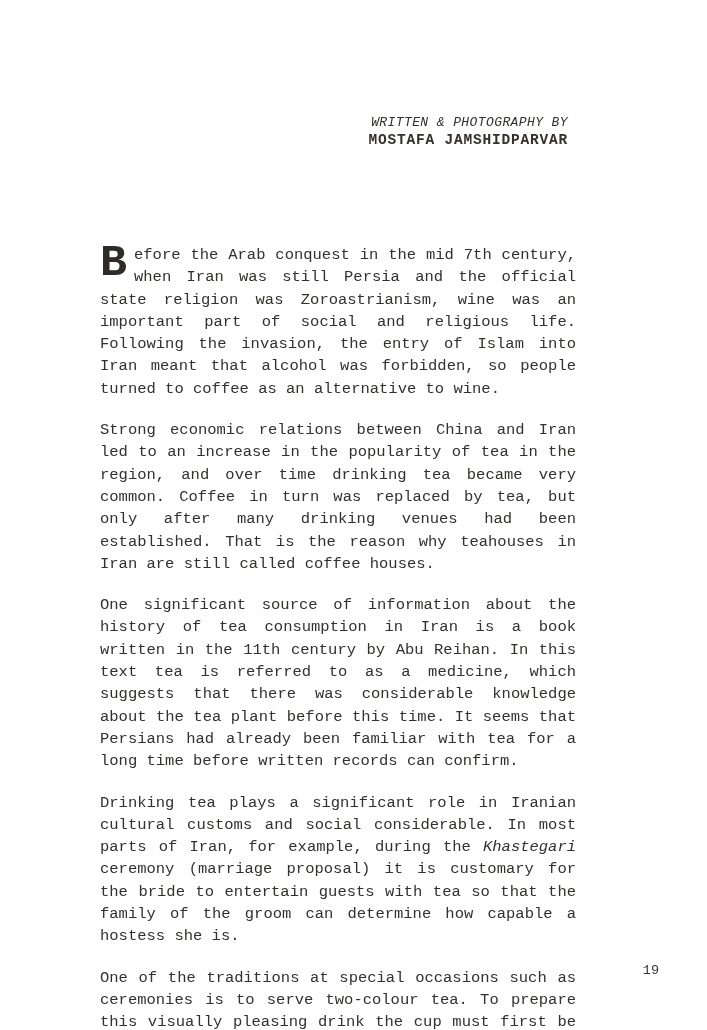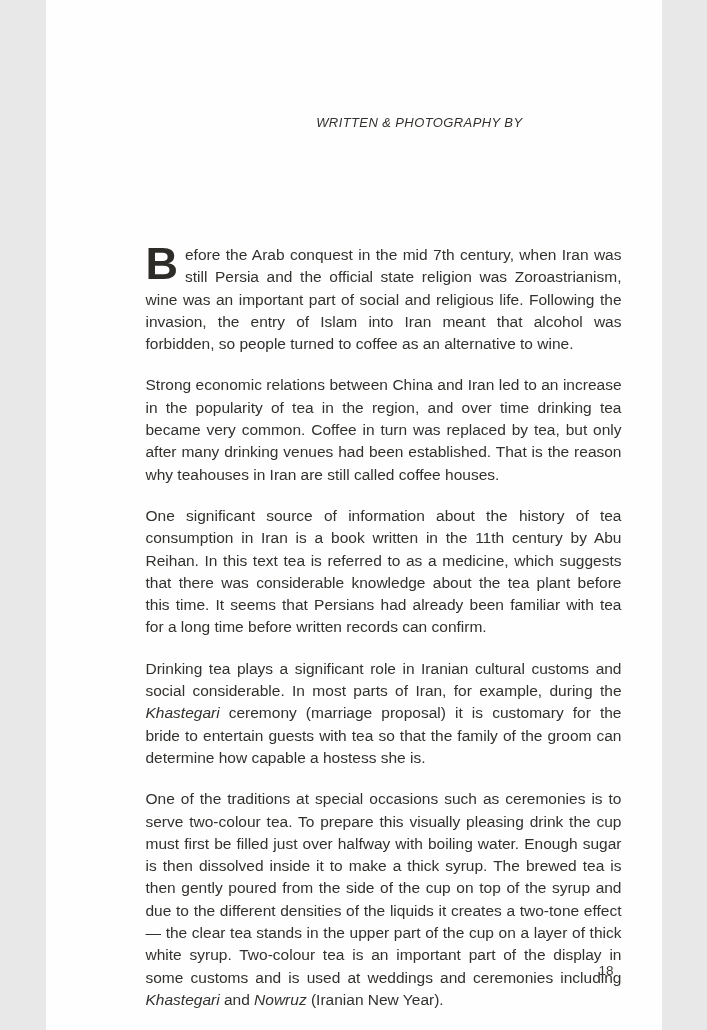--- a/index.html
+++ b/index.html
@@ -2,26 +2,26 @@
 <html><head>
 <meta charset="utf-8">
 <style>
   html, body {
     margin: 0;
     padding: 0;
     background: #e8e8e8;
   }
   .page {
     position: relative;
-    width: 616px;
+    width: 707px;
     height: 1030px;
     margin: 0 auto;
     background: #fefefe;
     overflow: hidden;
-    font-family: Liberation Sans, sans-serif;
+    font-family: Liberation Mono, monospace;
   }
   .byline {
     position: absolute;
     top: 114px;
     right: 139px;
     text-align: right;
     color: #33302d;
   }
   .byline-credit {
     font-style: italic;
@@ -72,25 +72,26 @@
     text-align: right;
   }
 </style>
 </head>
 <body>
 
 <div class="page">
 
   <div class="byline">
     <div class="byline-credit">WRITTEN &amp; PHOTOGRAPHY BY</div>
+    <div class="byline-author">MOSTAFA JAMSHIDPARVAR</div>
   </div>
 
   <div class="article" id="article-body">
       <p><span class="dropcap">B</span><span>efore the Arab conquest in the mid 7th century, when Iran was still Persia and the official state religion was Zoroastrianism, wine was an important part of social and religious life. Following the invasion, the entry of Islam into Iran meant that alcohol was forbidden, so people turned to coffee as an alternative to wine.</span></p>
       <p><span>Strong economic relations between China and Iran led to an increase in the popularity of tea in the region, and over time drinking tea became very common. Coffee in turn was replaced by tea, but only after many drinking venues had been established. That is the reason why teahouses in Iran are still called coffee houses.</span></p>
       <p><span>One significant source of information about the history of tea consumption in Iran is a book written in the 11th century by Abu Reihan. In this text tea is referred to as a medicine, which suggests that there was considerable knowledge about the tea plant before this time. It seems that Persians had already been familiar with tea for a long time before written records can confirm.</span></p>
       <p><span>Drinking tea plays a significant role in Iranian cultural customs and social considerable. In most parts of Iran, for example, during the </span><i>Khastegari</i><span> ceremony (marriage proposal) it is customary for the bride to entertain guests with tea so that the family of the groom can determine how capable a hostess she is.</span></p>
       <p><span>One of the traditions at special occasions such as ceremonies is to serve two-colour tea. To prepare this visually pleasing drink the cup must first be filled just over halfway with boiling water. Enough sugar is then dissolved inside it to make a thick syrup. The brewed tea is then gently poured from the side of the cup on top of the syrup and due to the different densities of the liquids it creates a two-tone effect — the clear tea stands in the upper part of the cup on a layer of thick white syrup. Two-colour tea is an important part of the display in some customs and is used at weddings and ceremonies including </span><i>Khastegari</i><span> and </span><i>Nowruz</i><span> (Iranian New Year).</span></p>
     </div>
 
-  <div class="page-number">18</div>
+  <div class="page-number">19</div>
 
 </div>
 
 </body></html>

